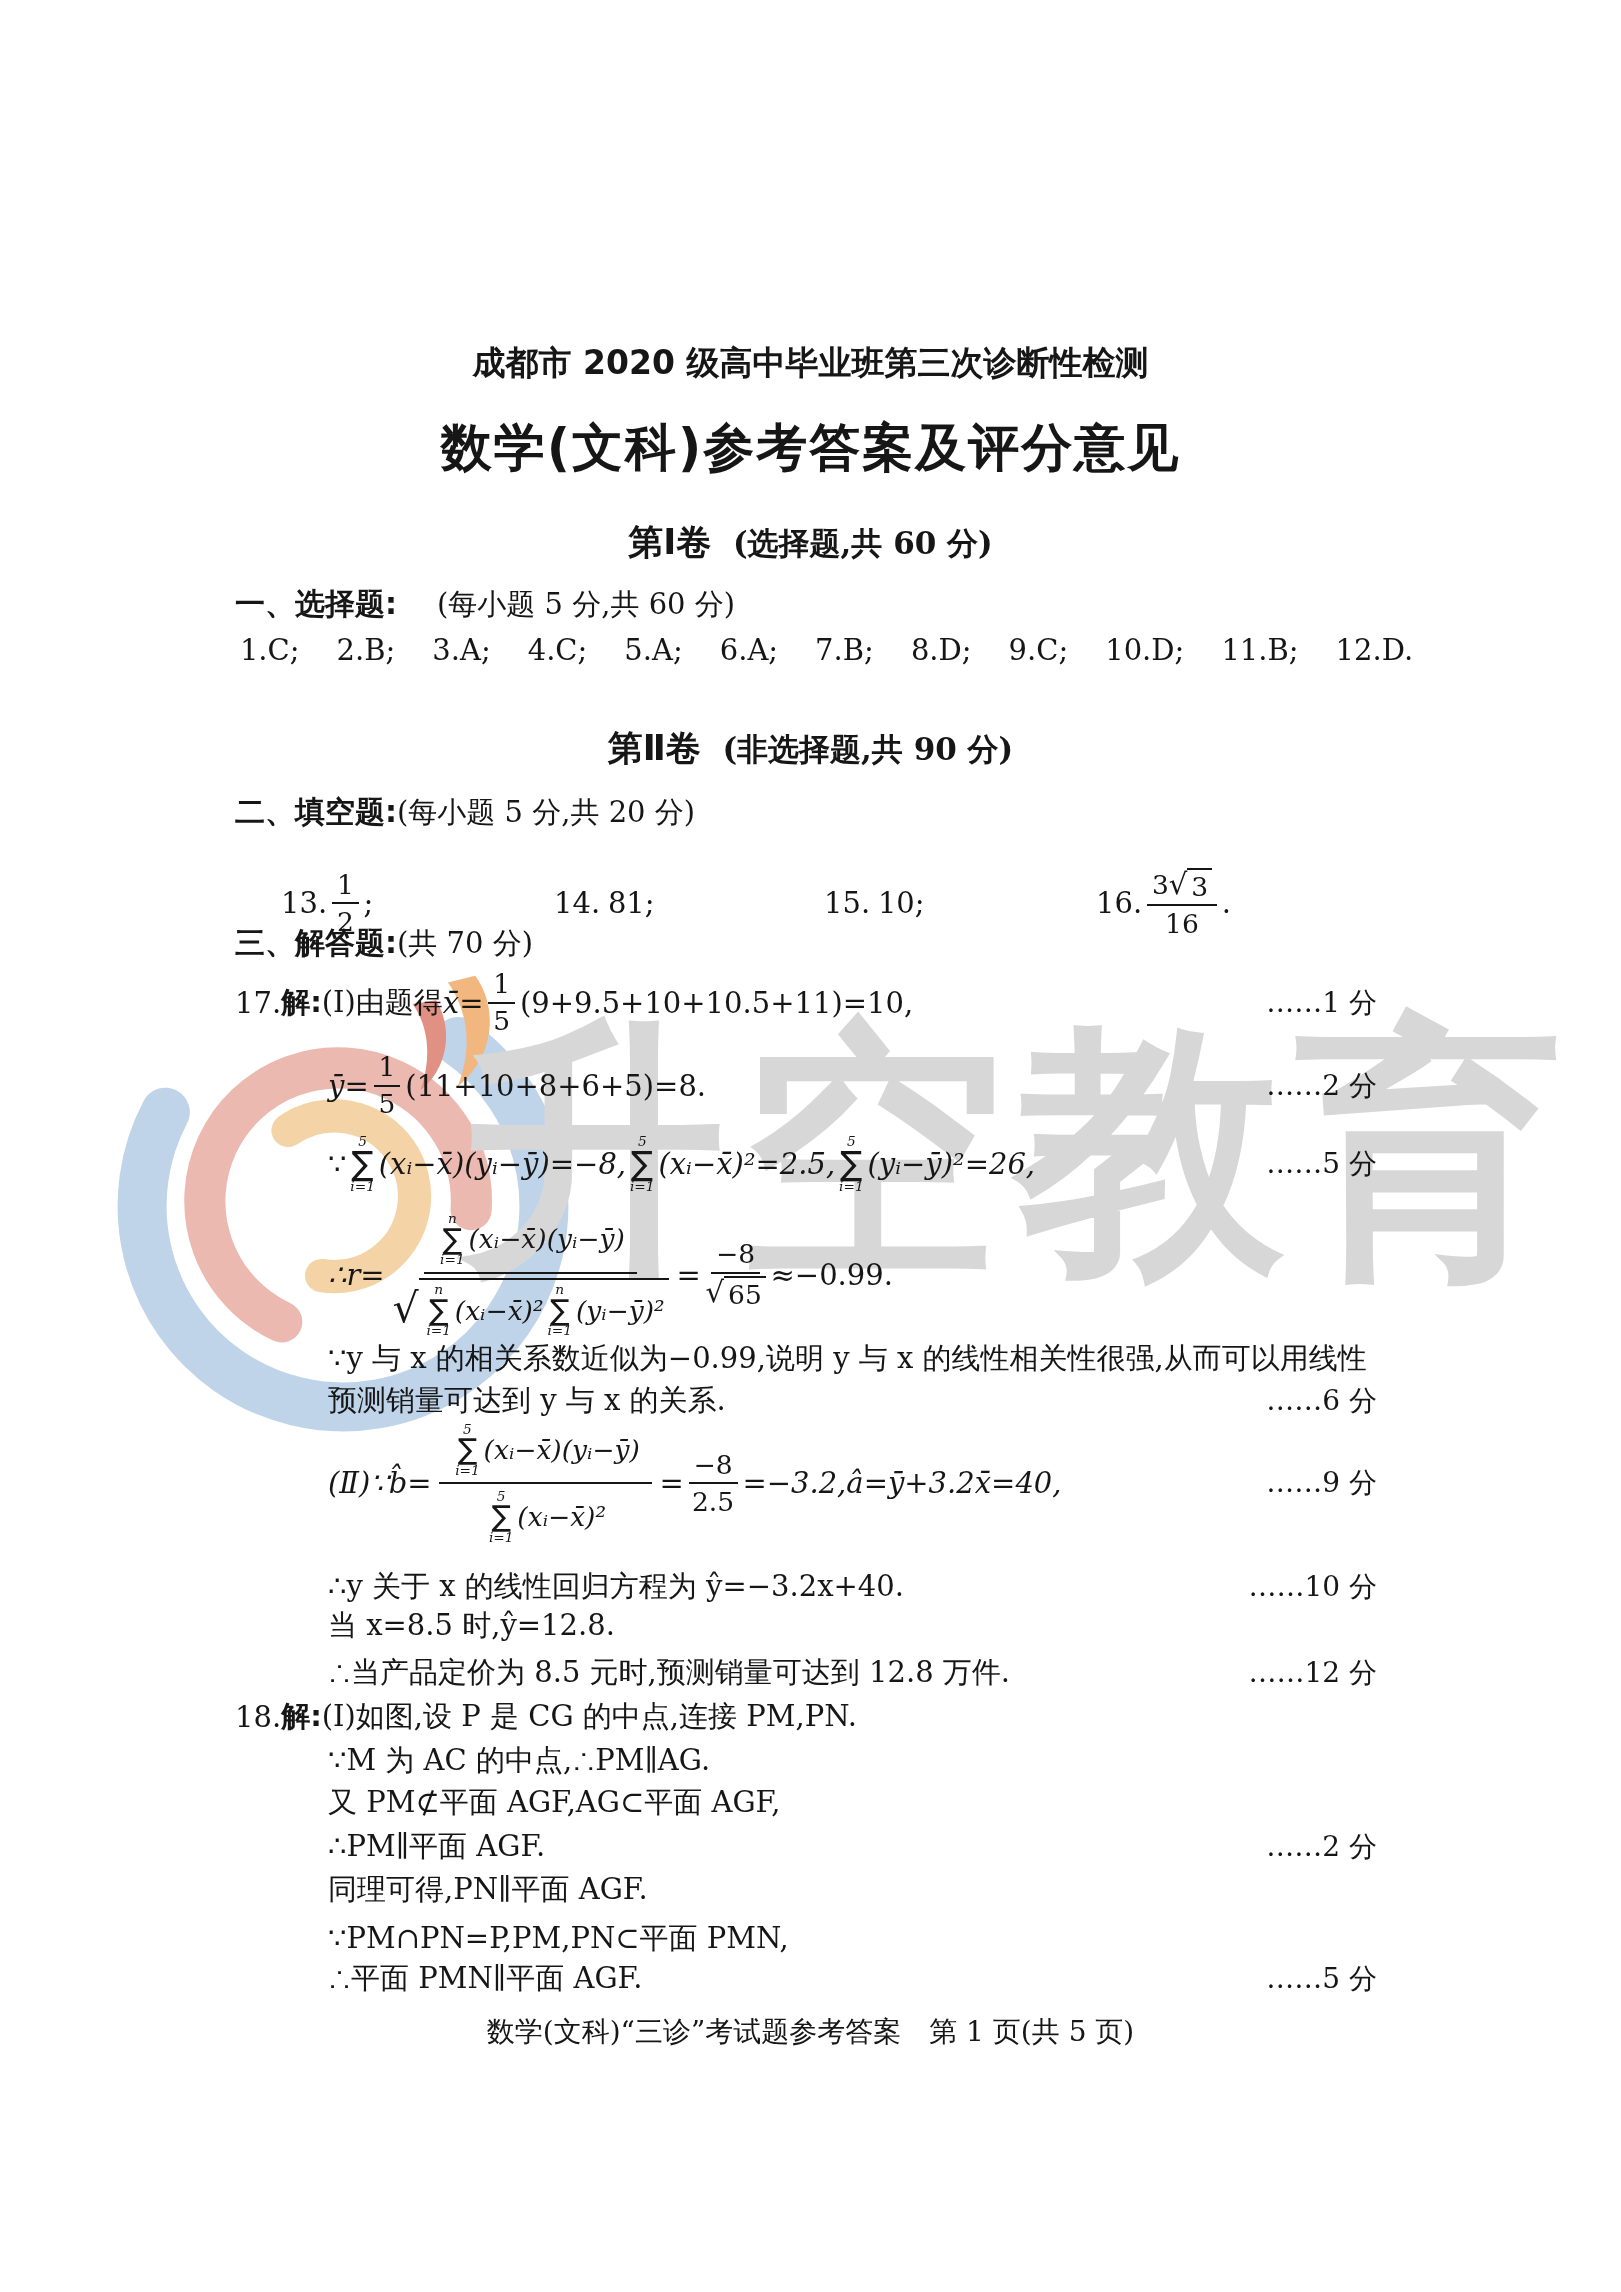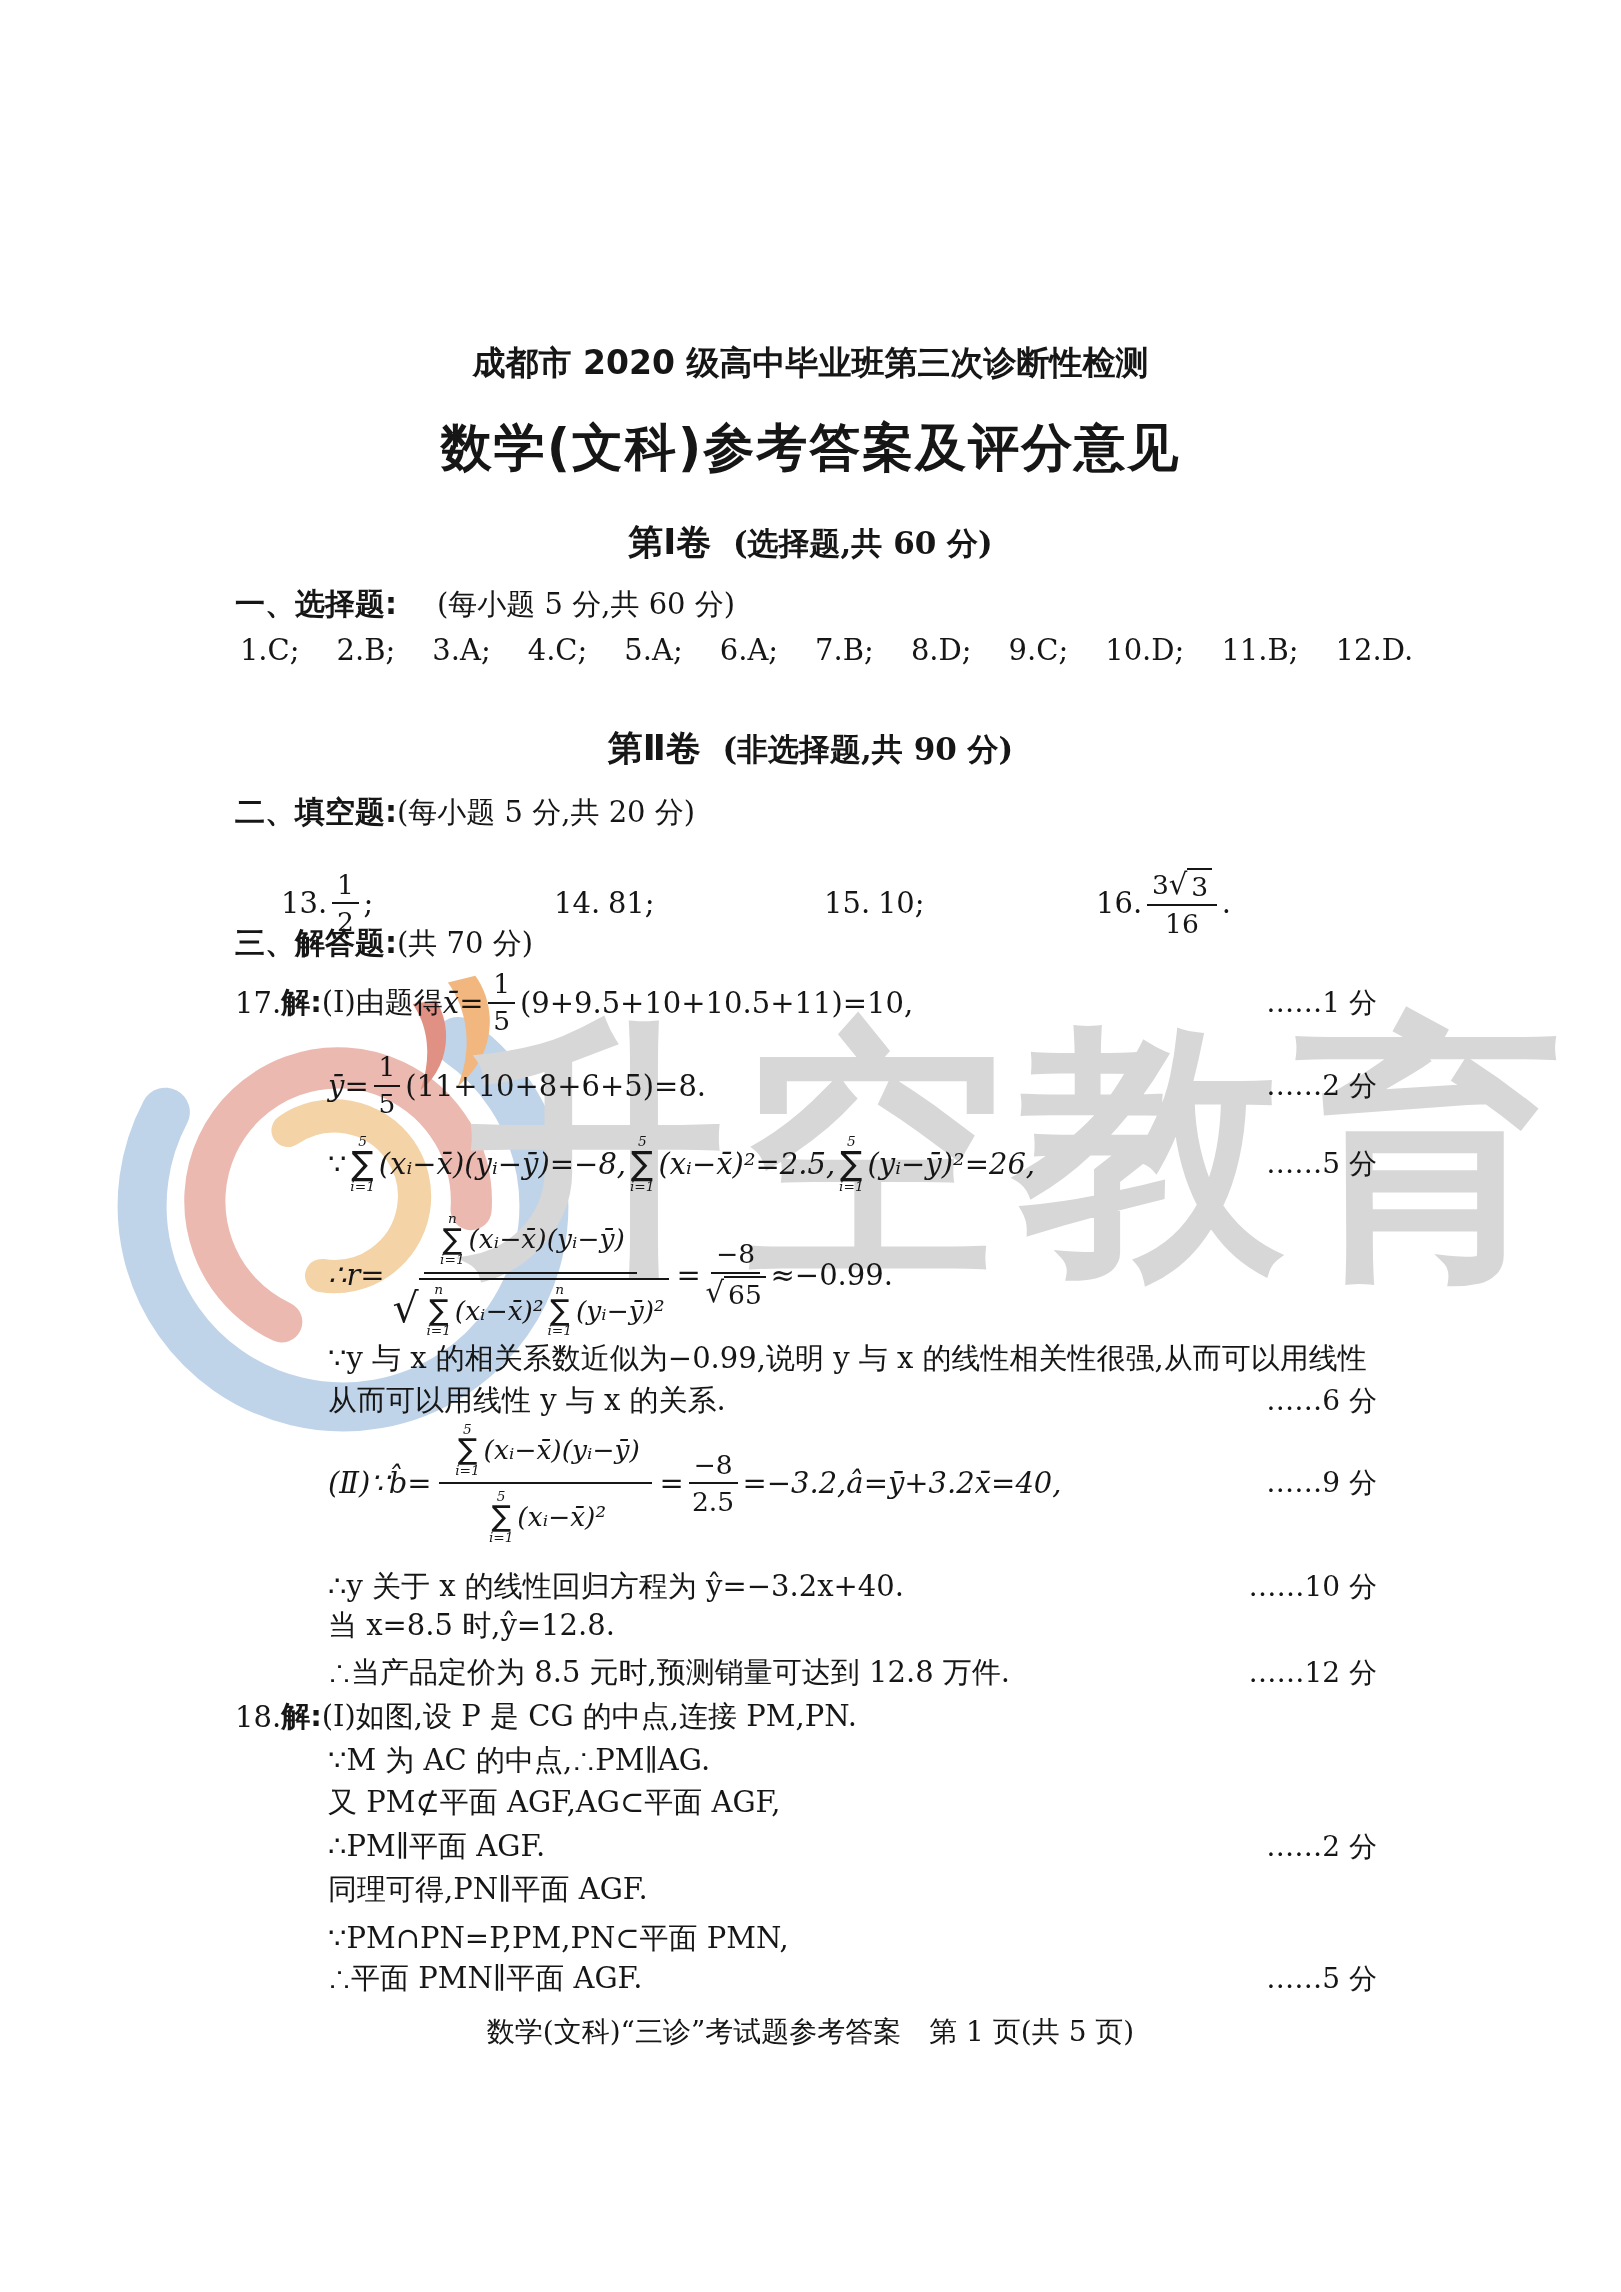--- a/index.html
+++ b/index.html
@@ -230,21 +230,21 @@
         </span>
       </span>
     </span>
     <span class="mu nw">≈−0.99.</span>
   </div>
 
   <div class="ln ind" style="top:1340px;height:37px;">
     <span class="nw">∵y 与 x 的相关系数近似为−0.99,说明 y 与 x 的线性相关性很强,从而可以用线性</span>
   </div>
   <div class="ln ind" style="top:1382px;height:37px;">
-    <span class="nw">从而可以用线性 y 与 x 的关系.</span>
+    <span class="nw">预测销量可达到 y 与 x 的关系.</span>
     <span class="score">……6 分</span>
   </div>
 
   <div class="ln ind" style="top:1422px;height:122px;">
     <span class="m nw">(Ⅱ)∵b̂=</span>
     <span class="bigfrac">
       <span class="bn">
         <span class="sum">
           <span class="lim">5</span>
           <span class="sg" style="font-size:29px;">∑</span>

